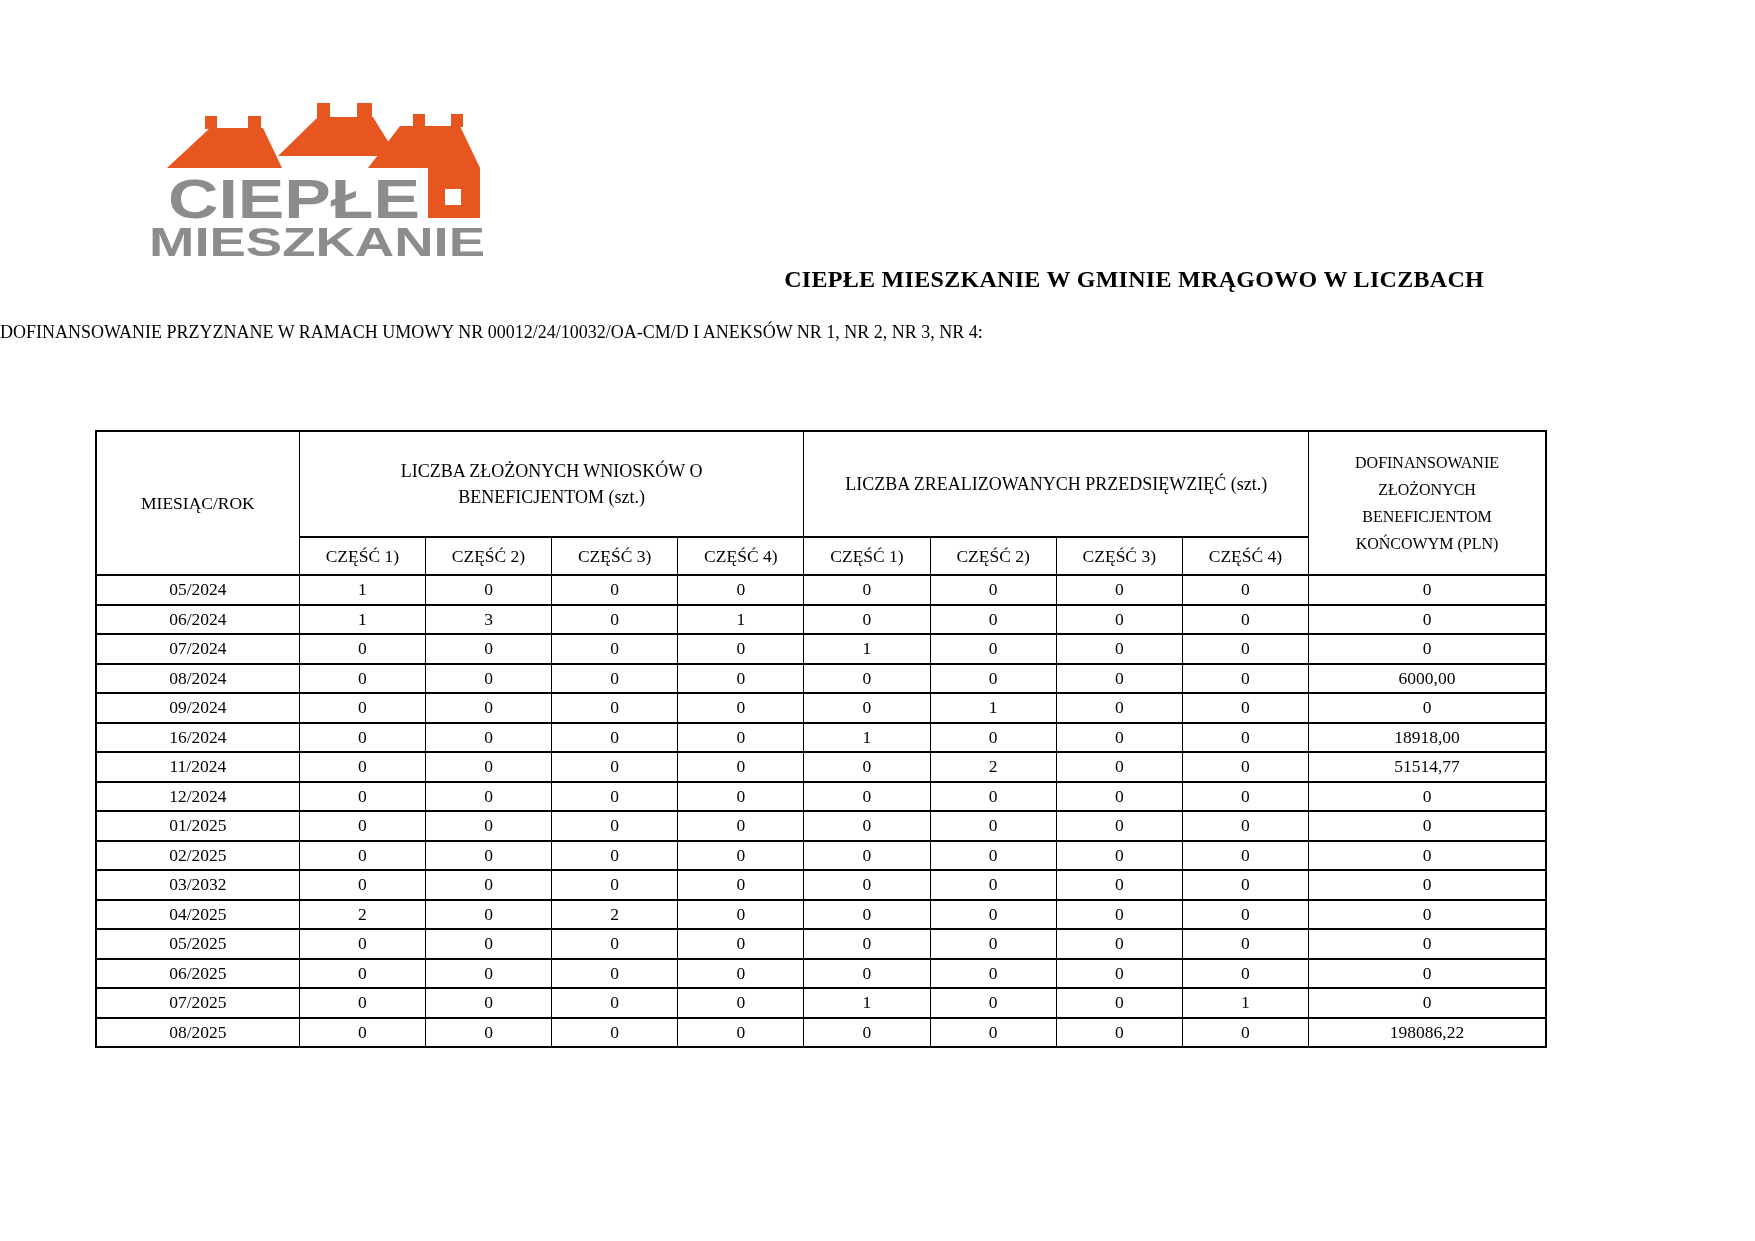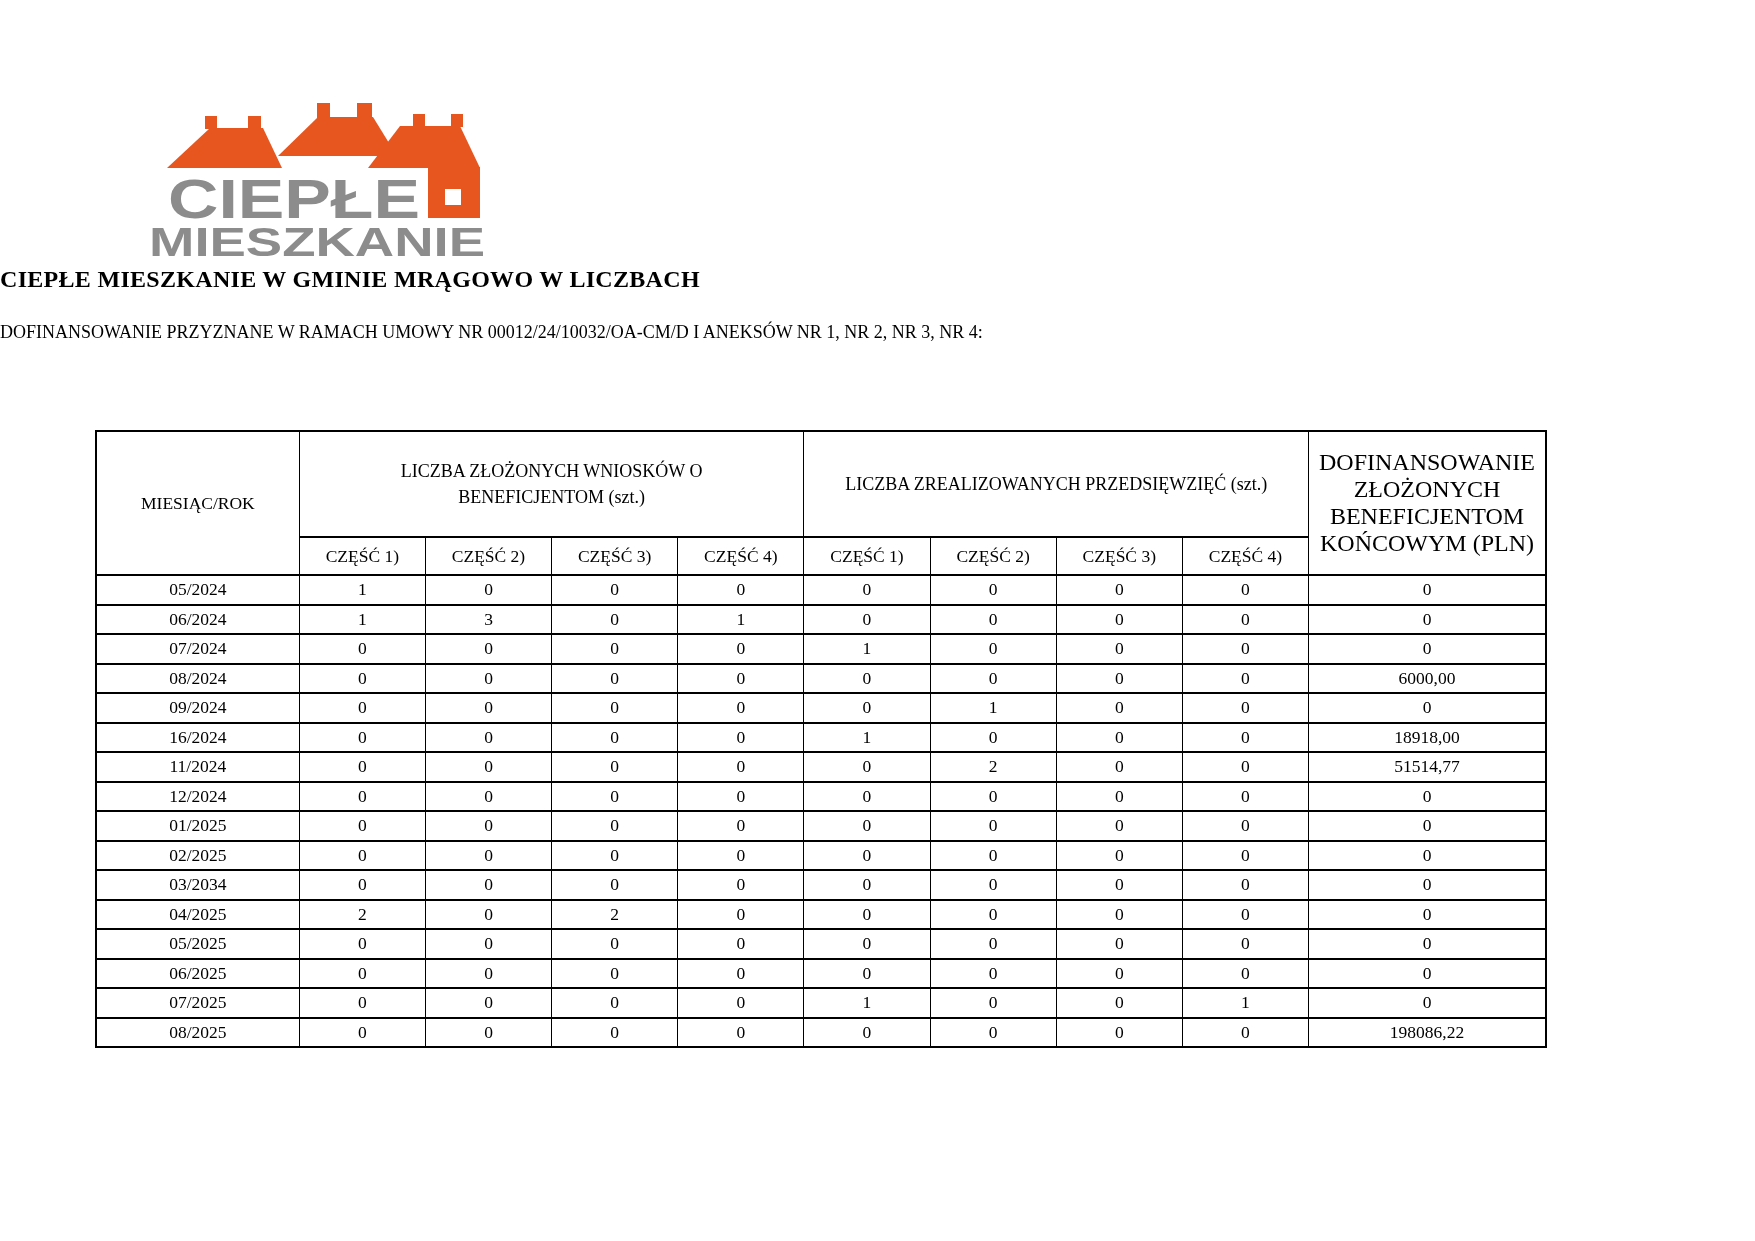--- a/index.html
+++ b/index.html
@@ -12,21 +12,21 @@
     color: #000;
     overflow: hidden;
   }
 
   
   .logo { position: absolute; left: 148px; top: 90px; width: 340px; height: 172px; }
 
   
   .doc-title {
     position: absolute; left: 0; top: 266px; width: 1484px;
-    text-align: left; font-size: 24px; font-weight: bold; letter-spacing: 0.3px;
+    text-align: right; font-size: 24px; font-weight: bold; letter-spacing: 0.3px;
   }
   .doc-subtitle {
     position: absolute; left: 0; top: 319px; width: 1488px;
     text-align: left; font-size: 18px; line-height: 27px;
   }
 
   
   .stats-table {
     position: absolute; left: 95px; top: 430px; width: 1452px;
     border-collapse: collapse; table-layout: fixed;
@@ -35,21 +35,21 @@
   .stats-table th, .stats-table td {
     border: solid #000; border-width: 2.2px 1.5px;
     text-align: center; vertical-align: middle;
     font-weight: normal; padding: 0 4px;
     overflow: hidden;
   }
   .stats-table { border: 2.5px solid #000; }
   .group-header { height: 104px; font-size: 18px; line-height: 26px; }
   .sub-header-row th { height: 36px; }
   .stats-table tbody td { height: 27.5px; }
-  .payout-header { font-size: 24px; line-height: 27px; }
+  .payout-header { font-size: 16px; line-height: 27px; }
   col.c-month { width: 203px; }
   col.c-part  { width: 126px; }
   col.c-payout{ width: 237px; }
 </style>
 </head>
 <body>
 
 <div class="page">
 
   <svg class="logo" viewBox="0 0 340 172">
@@ -232,21 +232,21 @@
           <td>0</td>
           <td>0</td>
           <td>0</td>
           <td>0</td>
           <td>0</td>
           <td>0</td>
           <td>0</td>
           <td>0</td>
         </tr>
         <tr>
-          <td>03/2034</td>
+          <td>03/2032</td>
           <td>0</td>
           <td>0</td>
           <td>0</td>
           <td>0</td>
           <td>0</td>
           <td>0</td>
           <td>0</td>
           <td>0</td>
           <td>0</td>
         </tr>

